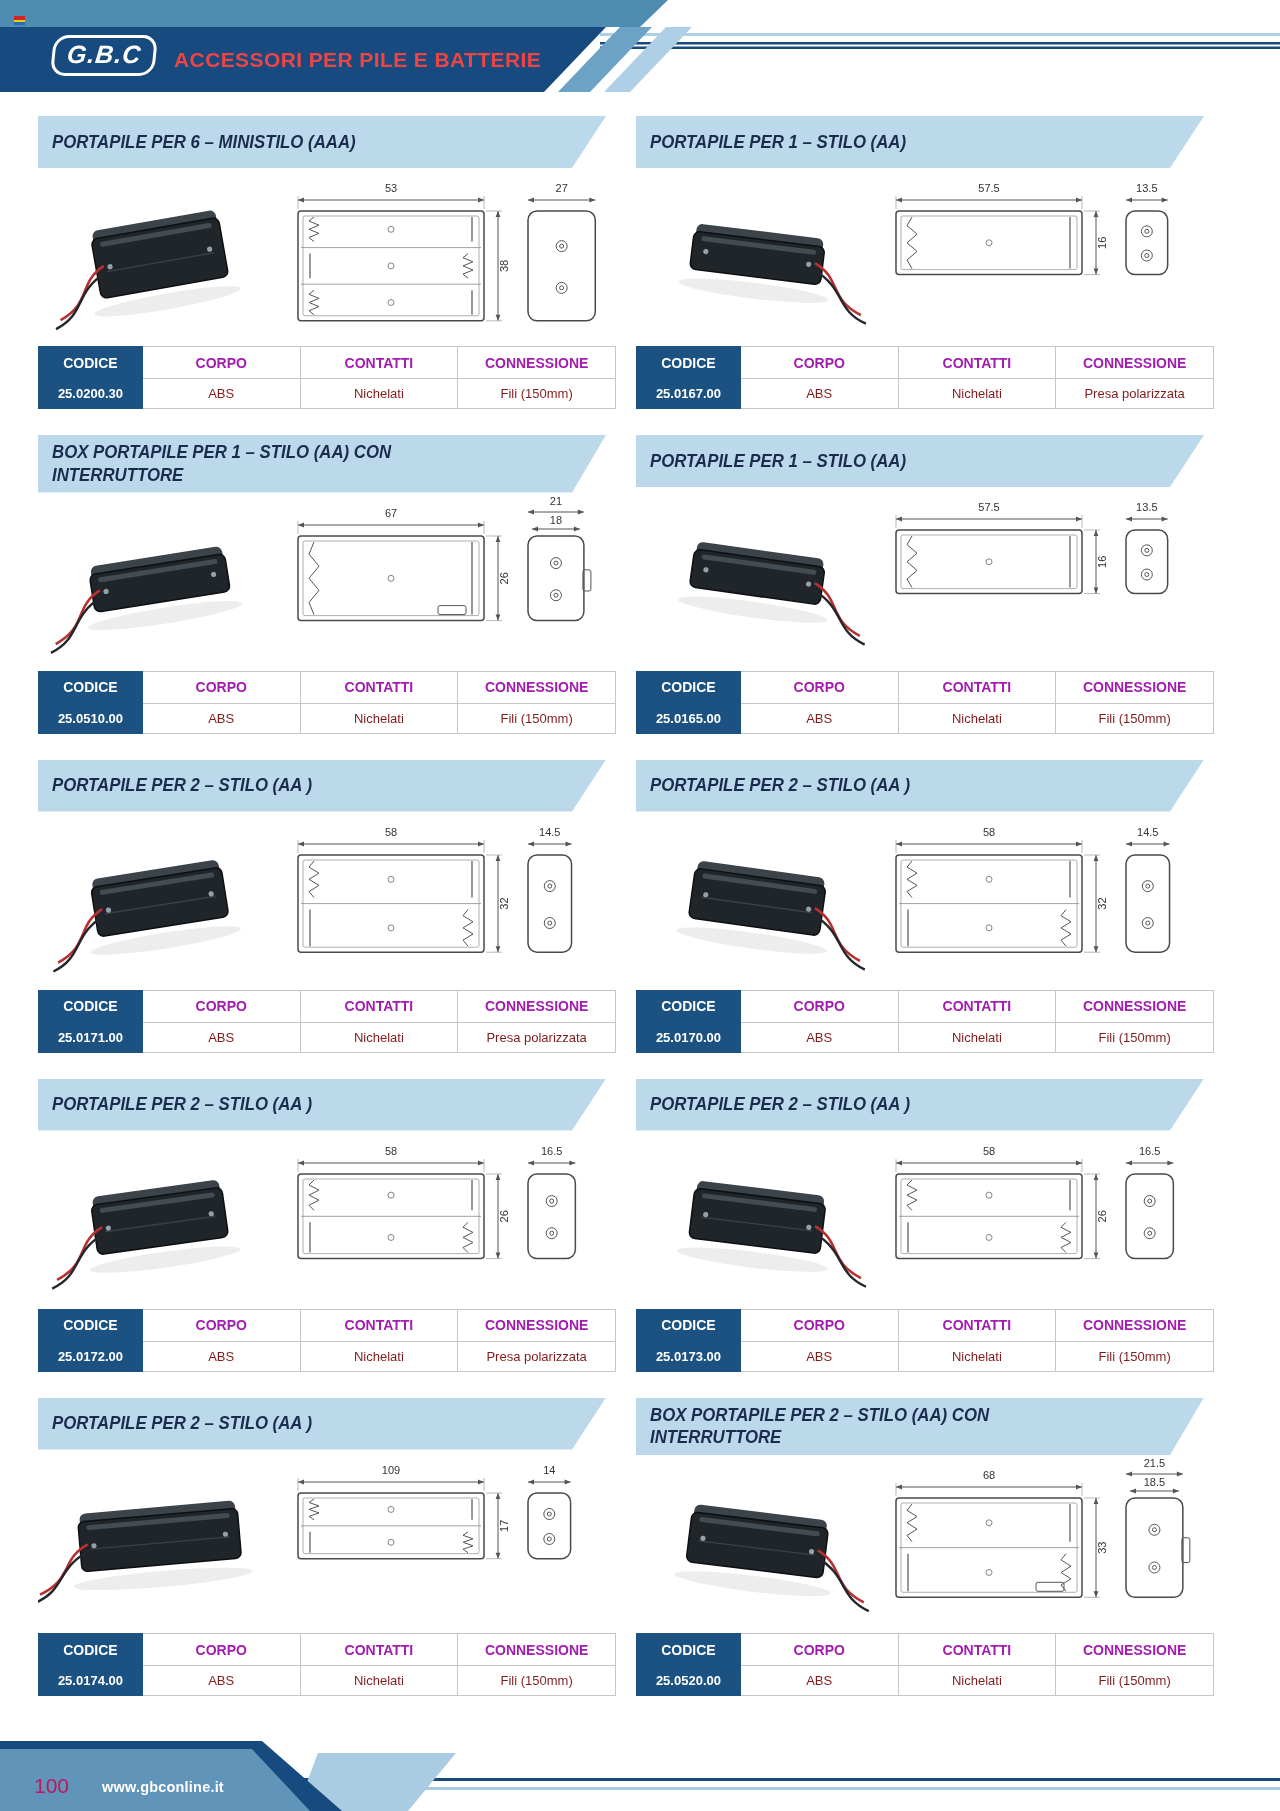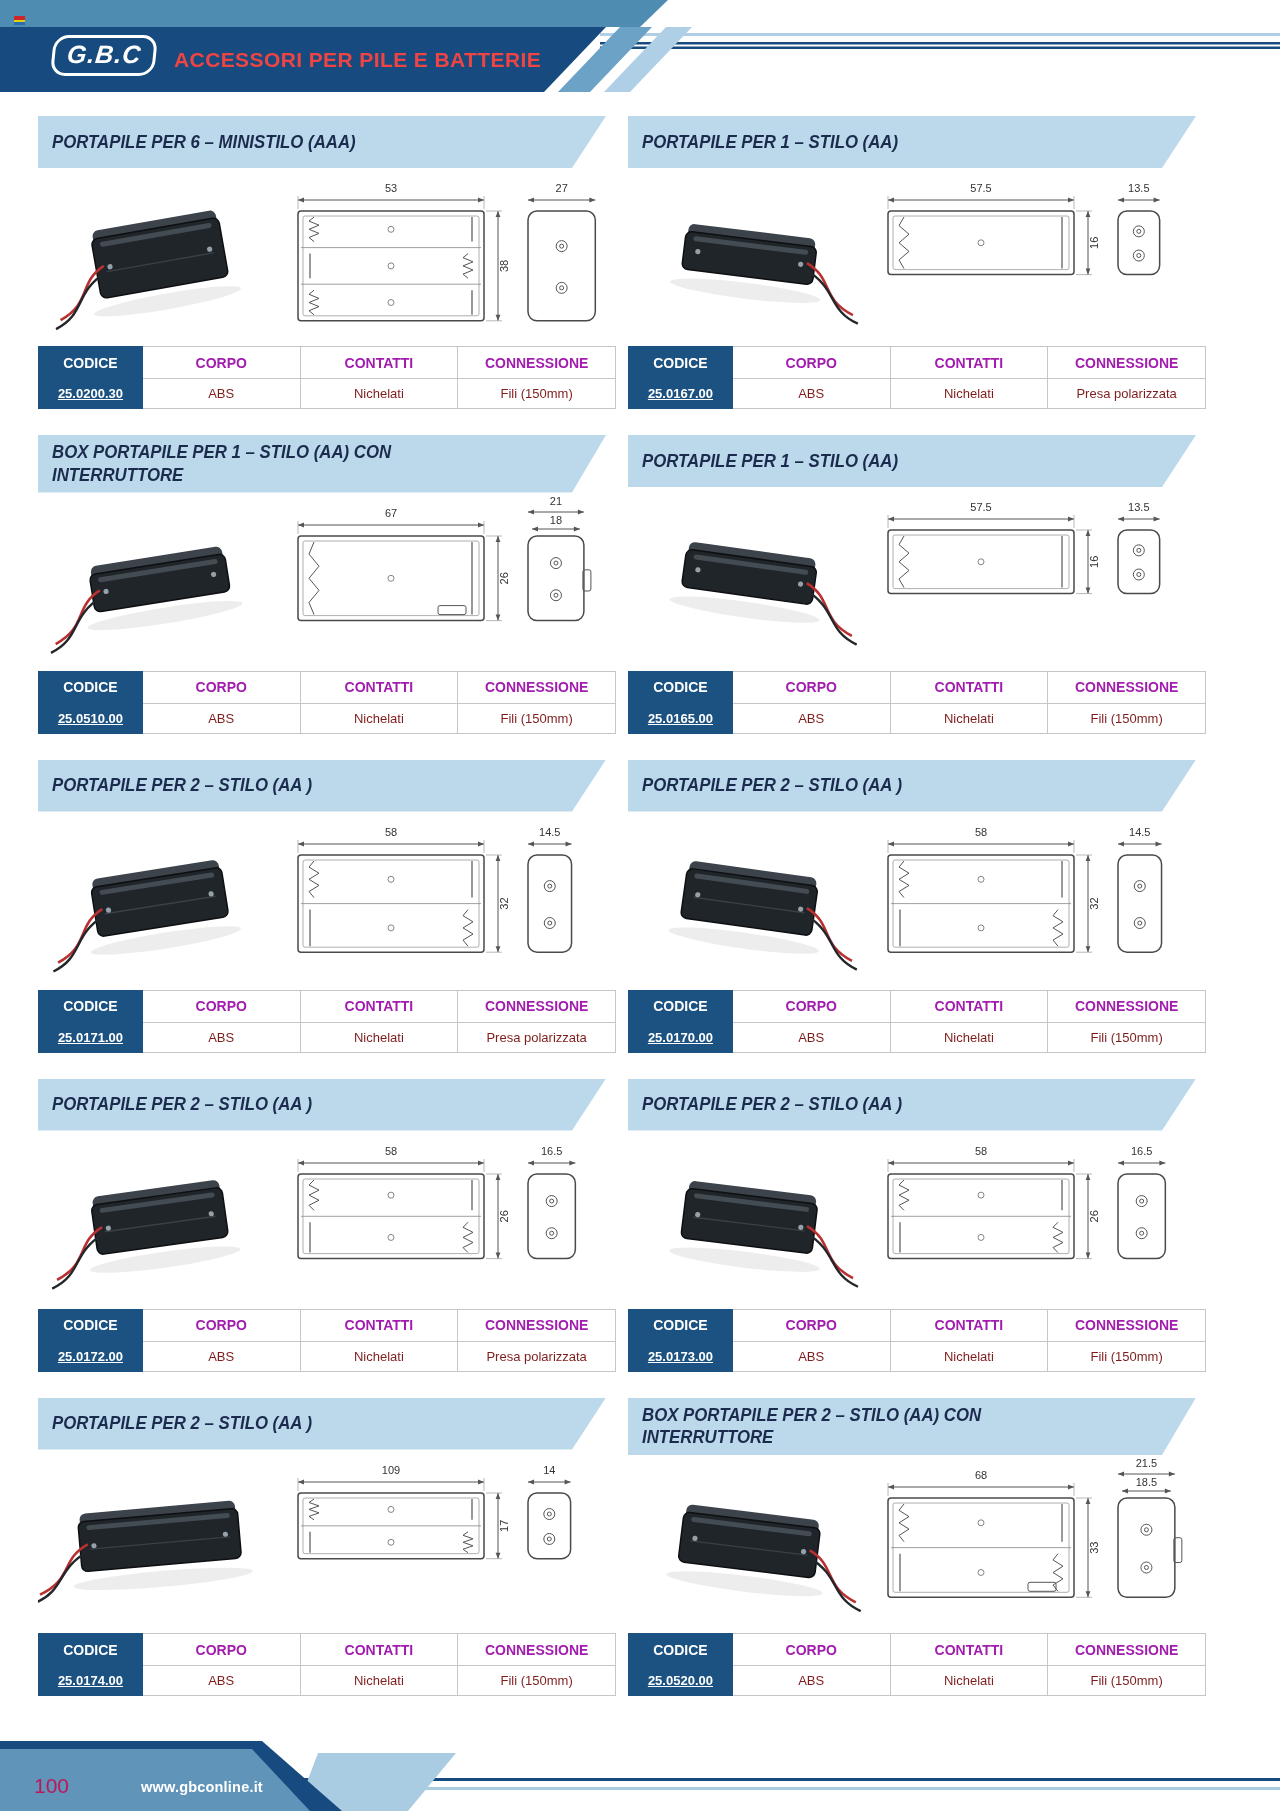--- a/index.html
+++ b/index.html
@@ -10,46 +10,46 @@
   header{position:relative;height:100px;flex:0 0 auto;}
   .hdr-svg{position:absolute;inset:0;width:100%;height:100%;display:block;}
   .print-mark{position:absolute;left:14px;top:16px;width:11px;height:9px;
       background:linear-gradient(180deg,#d02428 0 45%,#ded410 45% 72%,#2a6db5 72% 100%);}
   .logo{position:absolute;left:52px;top:35px;color:#fff;border:3px solid #fff;border-radius:15px;
         padding:2px 12px 4px;font-weight:bold;font-style:italic;font-size:25px;letter-spacing:1px;
         transform:skewX(-6deg);}
   .hdr-title{position:absolute;left:174px;top:48px;color:#ef4444;font-weight:bold;font-size:21px;letter-spacing:.4px;}
 
   
-  main{padding:16px 66px 0 38px;display:grid;grid-template-columns:578px 578px;column-gap:12px;}
+  main{padding:16px 66px 0 38px;display:grid;grid-template-columns:578px 578px;column-gap:20px;}
   section.sec{display:flex;flex-direction:column;margin-bottom:26px;}
   .banner{background:#bcd9ec;min-height:52px;width:calc(100% - 10px);box-sizing:border-box;
           clip-path:polygon(0 0,100% 0,calc(100% - 34px) 100%,0 100%);
           display:flex;flex-direction:column;justify-content:center;padding:6px 44px 6px 14px;}
   .bt{color:#1b2b4d;font-weight:bold;font-style:italic;font-size:17.5px;line-height:1.3;
       transform:scaleX(.96);transform-origin:left;white-space:nowrap;}
   .bt:empty{display:none;}
   .media{height:178px;display:flex;align-items:center;}
   .photo{width:248px;height:170px;flex:0 0 248px;}
   .dwg{flex:1;height:172px;}
   .photo svg,.dwg svg{width:100%;height:100%;display:block;}
 
   table.spec{margin-top:auto;width:100%;border-collapse:collapse;table-layout:fixed;border-radius:19px;}
   .spec th,.spec td{border:1px solid #c6c6c6;text-align:center;padding:0;}
   .spec th{height:31px;font-size:14px;font-weight:bold;color:#a21caf;background:#fff;}
   .spec td{height:29px;font-size:13px;color:#7f1d1d;background:#fff;}
   .spec .dark{background:#1c5281;color:#ffffff;border-color:#1c5281;}
-  .spec td.dark{font-weight:bold;text-decoration:underline;}
+  .spec td.dark{font-weight:bold;}
   .spec col.c0{width:18%;}
 
   
   footer{margin-top:auto;position:relative;height:70px;flex:0 0 auto;}
   .ftr-svg{position:absolute;inset:0;width:100%;height:100%;display:block;}
   .pg{position:absolute;left:34px;top:33px;color:#be185d;font-size:21px;}
-  .site{position:absolute;left:102px;top:38px;color:#fff;font-weight:bold;font-size:14.5px;letter-spacing:.2px;margin-left:39px;}
+  .site{position:absolute;left:102px;top:38px;color:#fff;font-weight:bold;font-size:14.5px;letter-spacing:.2px;}
 </style>
 </head>
 <body>
 
 <div class="page">
 
   <header>
     <svg class="hdr-svg" viewBox="0 0 1280 100" preserveAspectRatio="none">
       <rect x="600" y="33" width="680" height="3" fill="#aecfe5"></rect>
       <rect x="600" y="42" width="680" height="2.5" fill="#174a7e"></rect>

